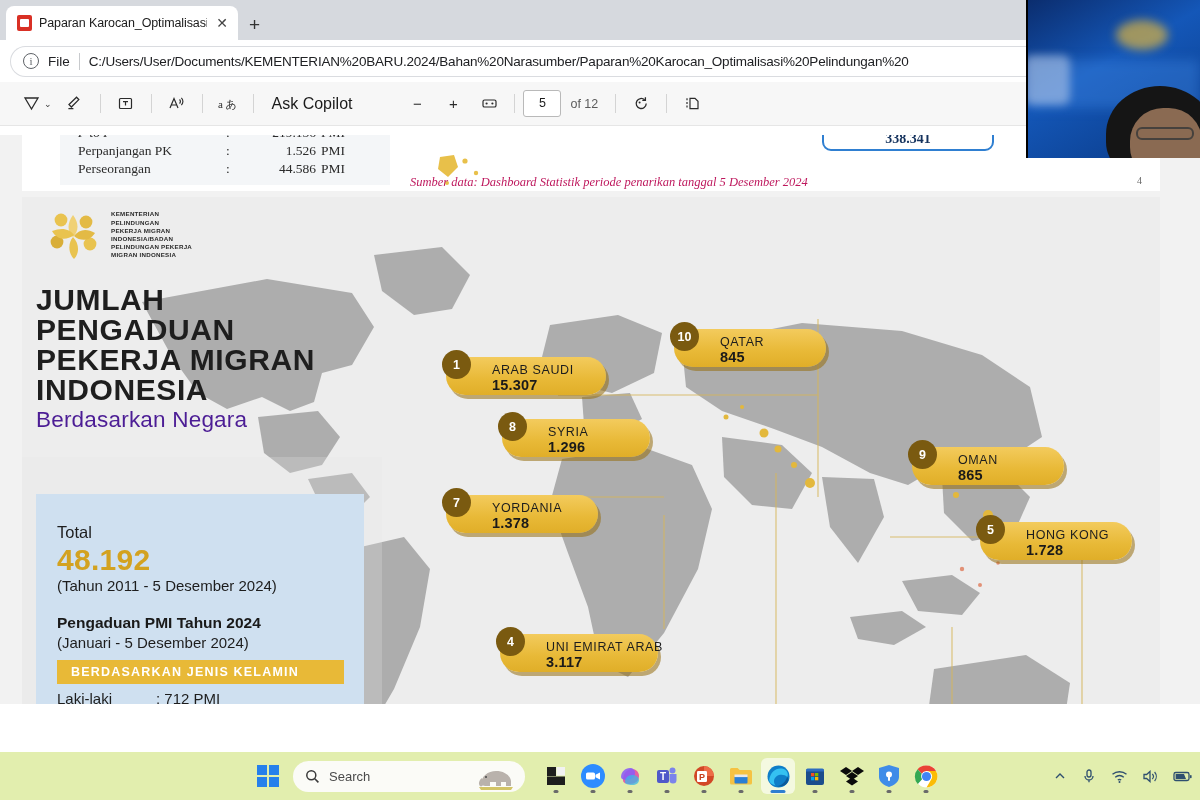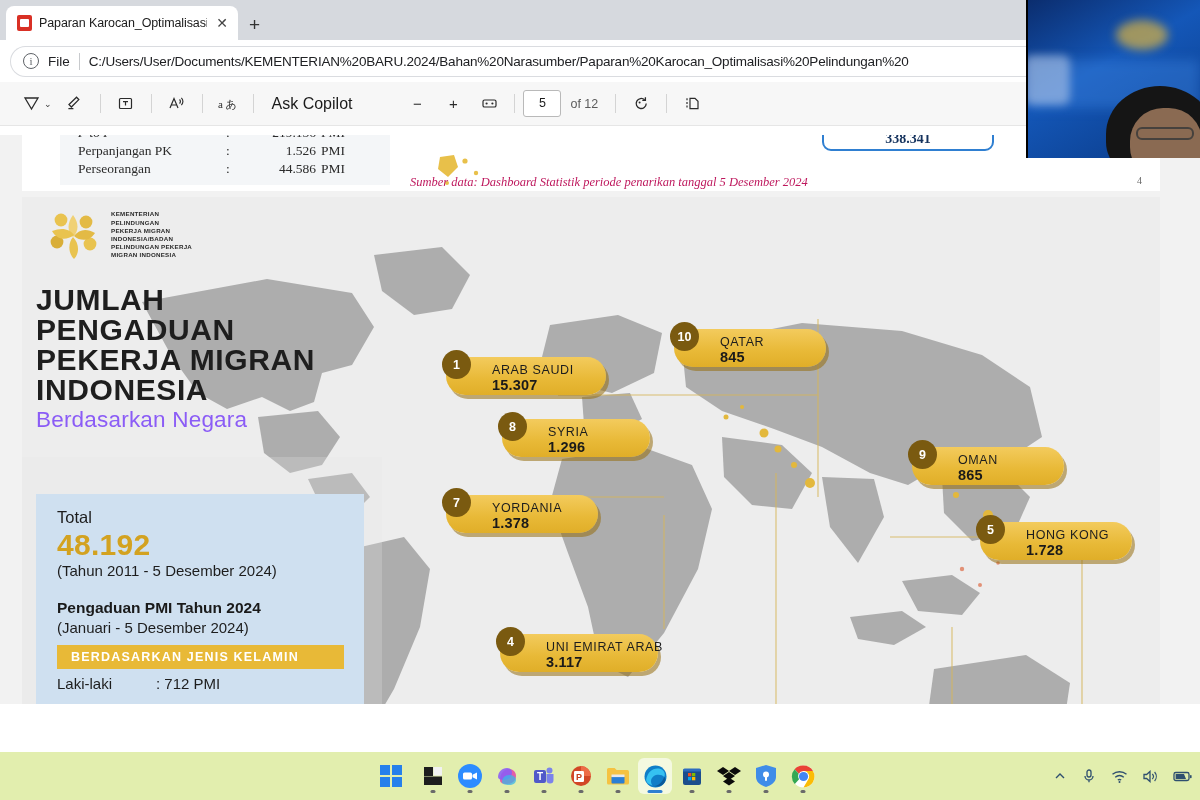--- a/index.html
+++ b/index.html
@@ -153,31 +153,31 @@
   }
 
   .headline {
     position: absolute; left: 14px; top: 88px; width: 360px;
   }
   .hl-main {
     font-size: 30px; font-weight: bold; color: #1e1e1e;
     line-height: 30px; letter-spacing: 0.6px;
   }
   .hl-sub {
-    font-size: 22.5px; color: #8b5cf6; line-height: 25px;
+    font-size: 22.5px; color: #4c1d95; line-height: 25px;
     letter-spacing: 0.2px; margin-top: 2px;
   }
   .hl-years {
     font-size: 15.5px; font-weight: bold; color: #1e1e1e;
     letter-spacing: 0.2px; margin-top: 17px;
   }
 
   .infobox {
     position: absolute; left: 14px; top: 297px; width: 328px; height: 235px;
-    background: #cfe0f0; padding: 13px 0 0 21px;
+    background: #cfe0f0; padding: 28px 0 0 21px;
   }
   .ib-total-lbl { font-size: 16.5px; color: #1d1d1d; line-height: 21px; }
   .ib-total-val {
     font-size: 30px; font-weight: bold; color: #d3a220;
     line-height: 33px; letter-spacing: 0.3px;
   }
   .ib-total-range { font-size: 15px; color: #1d1d1d; line-height: 20px; }
   .ib-head2 {
     font-size: 15.5px; font-weight: bold; color: #1a1a1a;
     margin-top: 17px; line-height: 20px;
@@ -575,20 +575,33 @@
 </div>
 
 <div class="taskbar">
   <div class="tb-center">
     <div class="win-logo">
         <i></i>
         <i></i>
         <i></i>
         <i></i>
       </div>
+    <div class="searchpill">
+      <svg width="15" height="15" viewBox="0 0 15 15">
+        <circle cx="6.3" cy="6.3" r="4.5" fill="none" stroke="#3a3a3a" stroke-width="1.5"></circle>
+        <path d="M9.8 9.8 L13.4 13.4" stroke="#3a3a3a" stroke-width="1.6"></path>
+      </svg>
+      <span class="search-txt">Search</span>
+      <svg class="elephant" width="40" height="26" viewBox="0 0 40 26">
+        <path d="M4 20 C4 11 11 6 19 6 C27 6 33 10 34 16 L34 21 L29 21 L29 17 L24 17 L24 21 L19 21 L19 17 L13 17 L13 21 L8 21 Z" fill="#b9b2ac"></path>
+        <path d="M5 13 C2 15 1 19 3 21 C4 22 6 21 6 19" fill="#b9b2ac"></path>
+        <circle cx="9" cy="12" r="1" fill="#4a4a4a"></circle>
+        <path d="M2 22 h34 l-2 3 H4 Z" fill="#d2c466"></path>
+      </svg>
+    </div>
     <div id="task-host" style="display:flex;align-items:center;gap:3px">
         <div class="tsk">
           <svg width="24" height="24" viewBox="0 0 24 24">
             <rect x="3" y="3" width="9" height="9" fill="#1d1d1d"></rect>
             <rect x="12.5" y="3" width="8.5" height="8.5" fill="#f2f2f2"></rect>
             <rect x="3" y="12.5" width="18" height="8.5" fill="#1d1d1d"></rect>
           </svg>
           <span class="dot"></span>
         </div>
         <div class="tsk">

